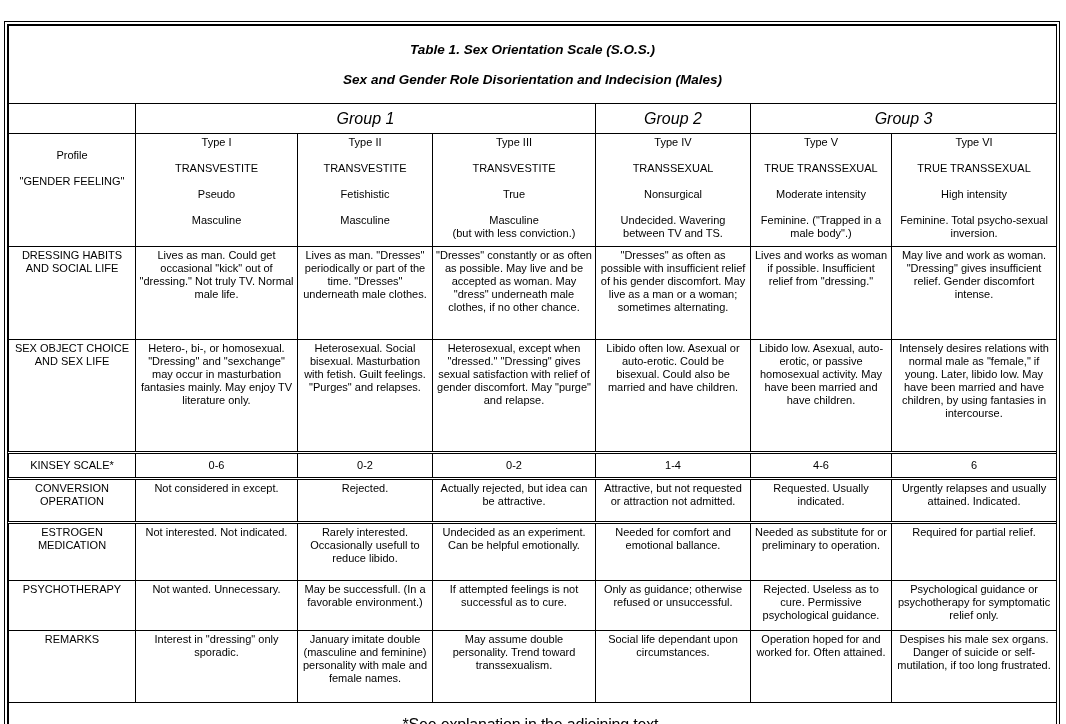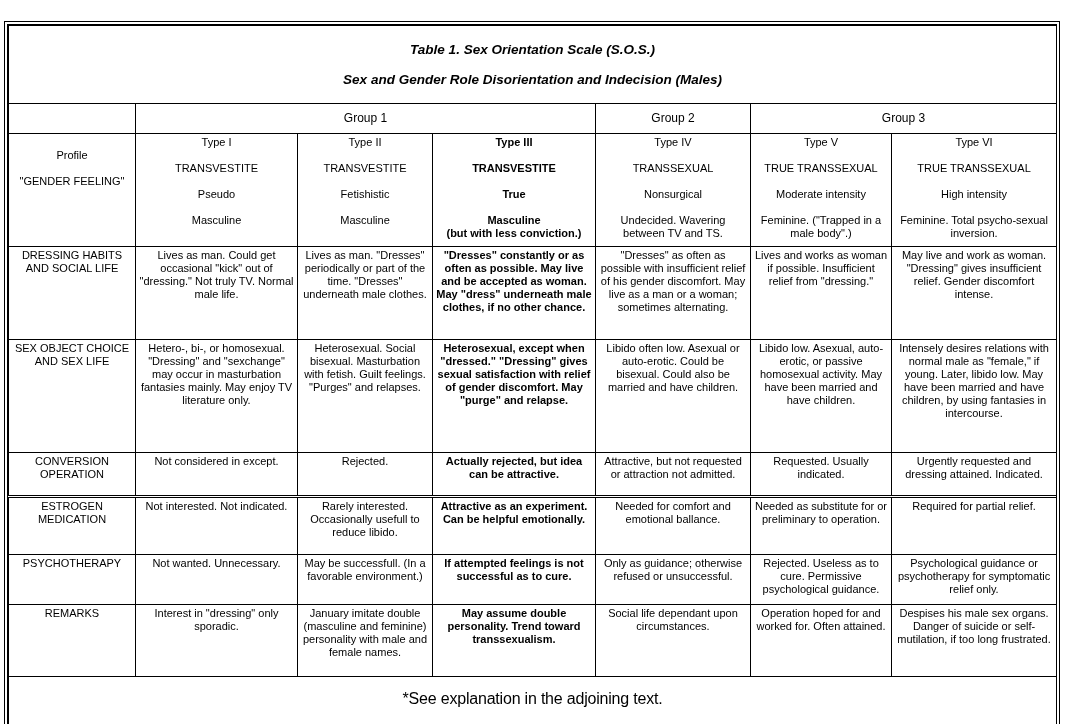--- a/index.html
+++ b/index.html
@@ -17,22 +17,22 @@
   table.sos {
     border-collapse:collapse; table-layout:fixed; width:100%;
   }
   table.sos td {
     border:1px solid #000; vertical-align:top; text-align:center;
     font-size:11px; line-height:13px; padding:2px 3px;
     white-space:pre-line; overflow:hidden; word-wrap:break-word;
   }
   td.title-cell { border-bottom:3px double #000; padding:3px 0 2px; white-space:normal; }
   .title-line { font-weight:bold; font-style:italic; font-size:13.5px; line-height:17px; text-align:center; }
-  tr.group-row td { font-size:12px; vertical-align:middle; white-space:normal; }
-  td.dbl-left { border-left:3px double #000;font-weight:bold; }
+  tr.group-row td { font-size:16px; vertical-align:middle; white-space:normal;font-style:italic; }
+  td.dbl-left { border-left:3px double #000; }
   tr.kinsey-row td {
     vertical-align:middle; border-top:3px double #000; border-bottom:3px double #000;
   }
   tr.estrogen-row td { border-top:3px double #000; }
   td.footer-cell {
     border-top:3px double #000; text-align:left; white-space:normal;
     vertical-align:top; padding:3px 5px;
   }
   .fn-line { font-size:16px; line-height:14px; letter-spacing:-0.2px; }
 </style>
@@ -130,36 +130,45 @@
       <tr style="height:113px">
         <td>SEX OBJECT CHOICE AND SEX LIFE</td>
         <td>Hetero-, bi-, or homosexual. "Dressing" and "sexchange" may occur in masturbation fantasies mainly. May enjoy TV literature only.</td>
         <td>Heterosexual. Social bisexual. Masturbation with fetish. Guilt feelings. "Purges" and relapses.</td>
         <td class="dbl-left">Heterosexual, except when "dressed." "Dressing" gives sexual satisfaction with relief of gender discomfort. May "purge" and relapse.</td>
         <td>Libido often low. Asexual or auto-erotic. Could be bisexual. Could also be married and have children.</td>
         <td>Libido low. Asexual, auto-erotic, or passive homosexual activity. May have been married and have children.</td>
         <td>Intensely desires relations with normal male as "female," if young. Later, libido low. May have been married and have children, by using fantasies in intercourse.</td>
       </tr>
 
+      <tr class="kinsey-row" style="height:26px">
+        <td>KINSEY SCALE*</td>
+        <td>0-6</td>
+        <td>0-2</td>
+        <td class="dbl-left">0-2</td>
+        <td>1-4</td>
+        <td>4-6</td>
+        <td>6</td>
+      </tr>
 
       <tr style="height:44px">
         <td>CONVERSION OPERATION</td>
         <td>Not considered in except.</td>
         <td>Rejected.</td>
         <td class="dbl-left">Actually rejected, but idea can be attractive.</td>
         <td>Attractive, but not requested or attraction not admitted.</td>
         <td>Requested. Usually indicated.</td>
-        <td>Urgently requested and dressing attained. Indicated.</td>
+        <td>Urgently relapses and usually attained. Indicated.</td>
       </tr>
 
       <tr class="estrogen-row" style="height:58px">
         <td>ESTROGEN MEDICATION</td>
         <td>Not interested. Not indicated.</td>
         <td>Rarely interested. Occasionally usefull to reduce libido.</td>
-        <td class="dbl-left">Attractive as an experiment. Can be helpful emotionally.</td>
+        <td class="dbl-left">Undecided as an experiment. Can be helpful emotionally.</td>
         <td>Needed for comfort and emotional ballance.</td>
         <td>Needed as substitute for or preliminary to operation.</td>
         <td>Required for partial relief.</td>
       </tr>
 
       <tr style="height:50px">
         <td>PSYCHOTHERAPY</td>
         <td>Not wanted. Unnecessary.</td>
         <td>May be successfull. (In a favorable environment.)</td>
         <td class="dbl-left">If attempted feelings is not successful as to cure.</td>

